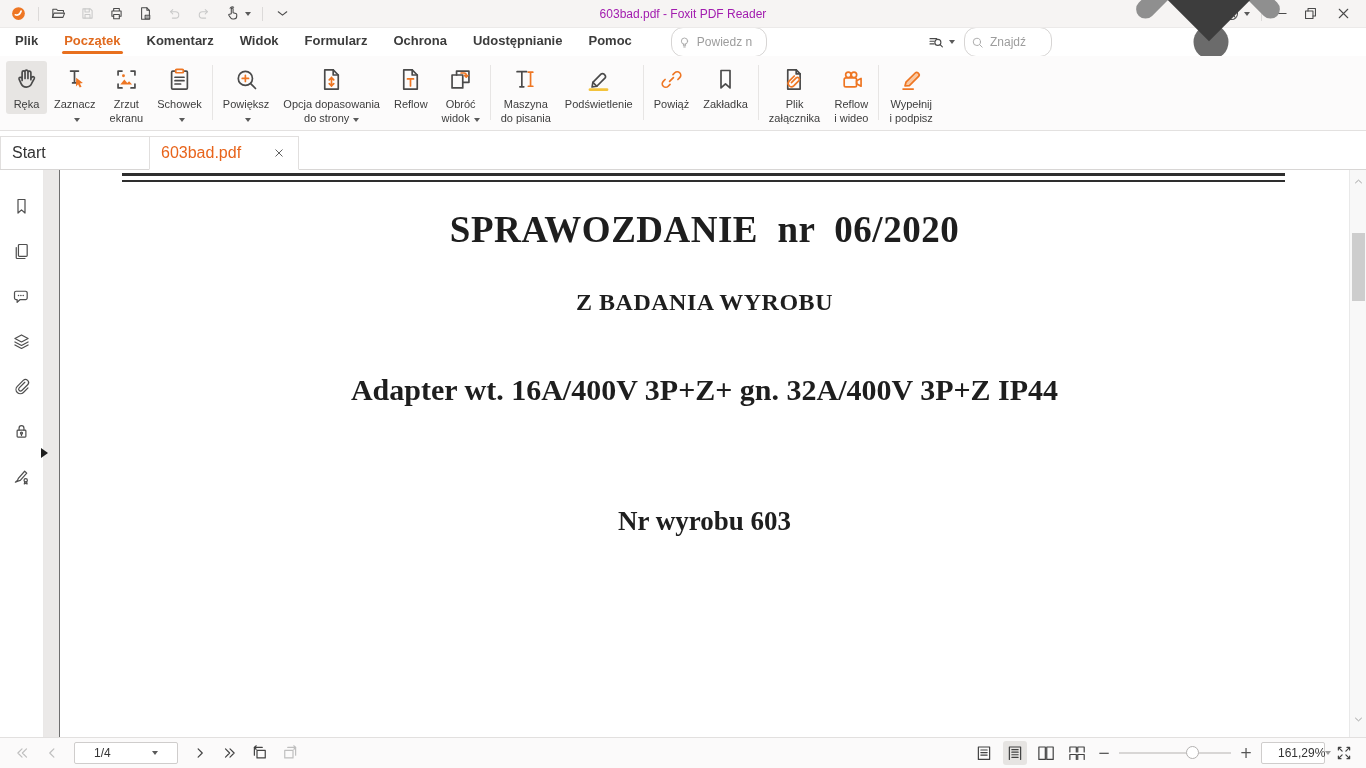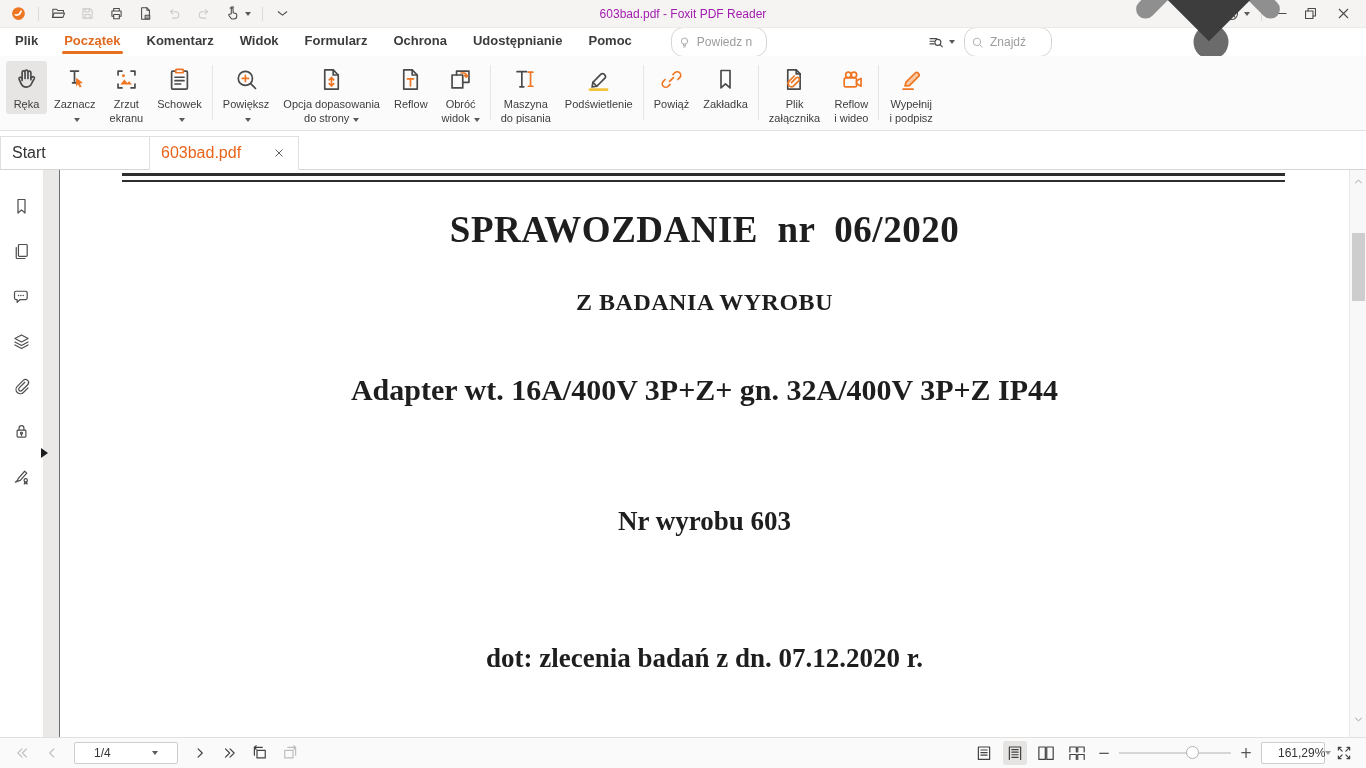--- a/index.html
+++ b/index.html
@@ -585,21 +585,20 @@
     <button class="expand-handle">
       <span class="expand-tri"></span>
     </button>
     <div class="gutter"></div>
     <div class="page" id="page">
       <div class="dbl-rule"></div>
     <div class="doc-line bold" style="top: 38px; font-size: 37px; letter-spacing: 0.5px;">SPRAWOZDANIE  nr  06/2020</div>
         <div class="doc-line bold" style="top: 119px; font-size: 24px; letter-spacing: 0.5px;">Z BADANIA WYROBU</div>
         <div class="doc-line bold" style="top: 203px; font-size: 30px; letter-spacing: 0px;">Adapter wt. 16A/400V 3P+Z+ gn. 32A/400V 3P+Z IP44</div>
         <div class="doc-line bold-italic" style="top: 336px; font-size: 27px; letter-spacing: 0px;">Nr wyrobu 603</div>
-        <div class="doc-line bold" style="top: 473px; font-size: 27px; letter-spacing: 0px;">dot: zlecenia badań z dn. 07.12.2020 r.</div>
       </div>
     <div class="vscroll">
       <button class="vs-btn vs-up">
         <span class="icon"><svg viewBox="0 0 24 24">
               <path d="M6.5 14.5l5.5-5 5.5 5" stroke="#8f8f8f"></path>
             </svg></span>
       </button>
       <div class="vs-thumb"></div>
       <button class="vs-btn vs-down">
         <span class="icon"><svg viewBox="0 0 24 24">

